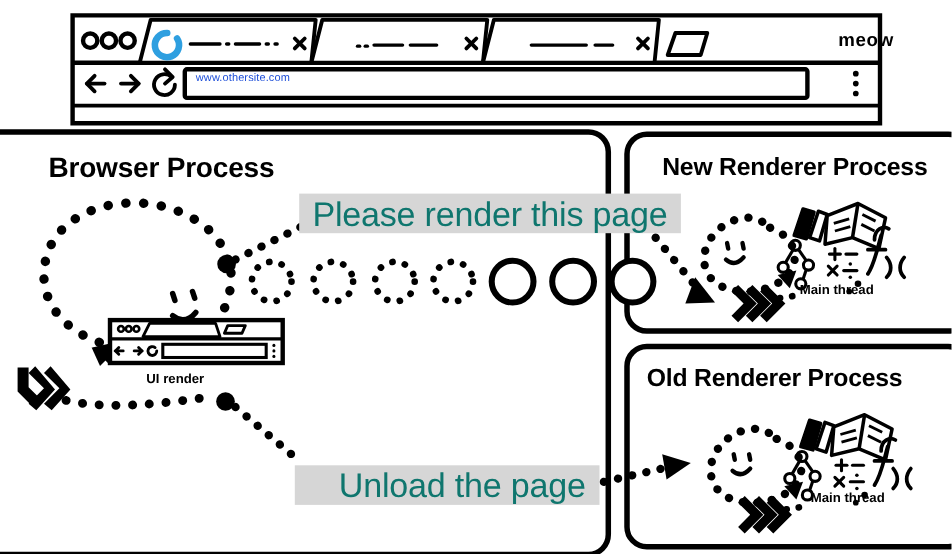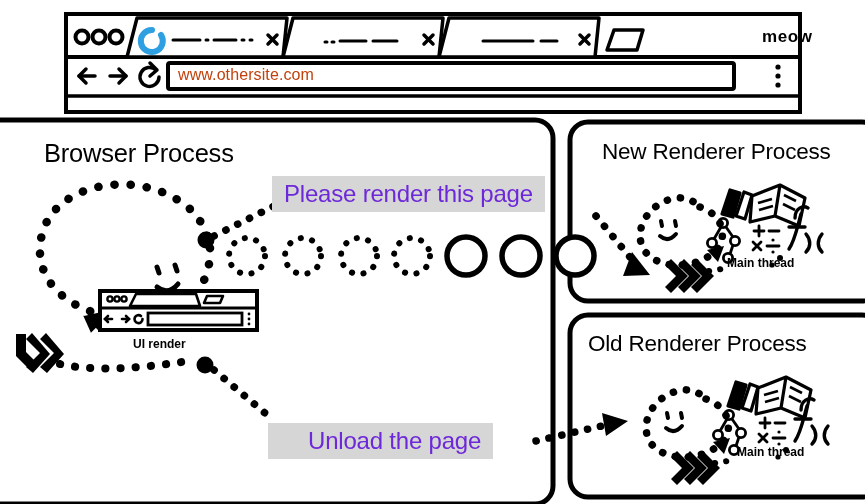--- a/index.html
+++ b/index.html
@@ -8,45 +8,45 @@
     width:865px;height:504px;position:relative;overflow:hidden;
     font-family:"Liberation Sans","DejaVu Sans",sans-serif;
     color:#000;
   }
   #stage{position:absolute;left:0;top:0;width:865px;height:504px;}
   #stage > svg{position:absolute;left:0;top:0;}
 
   
   .chrome-url{
     position:absolute;left:178px;top:66px;
-    font-size:16px;letter-spacing:.1px;color:#c2410c;
+    font-size:10px;letter-spacing:.1px;color:#1d4ed8;
   }
   .chrome-meow{
     position:absolute;left:734px;top:27px;
     font-size:17px;font-weight:600;letter-spacing:.6px;margin-left:28px;
   }
 
   
   .panel-title{
-    position:absolute;font-weight:400;color:#000;text-align:right;
+    position:absolute;font-weight:700;color:#000;text-align:right;
   }
   #t-browser{left:44px;top:139px;font-size:25.5px;letter-spacing:-.2px;}
   #t-new{left:588px;top:139px;font-size:22.5px;letter-spacing:-.2px;margin-left:14px;}
   #t-old{left:588px;top:331px;font-size:22.5px;letter-spacing:-.2px;}
 
   
   .thread-cap{position:absolute;font-size:12px;font-weight:700;}
   #c-ui{left:133px;top:337px;}
   #c-main-new{left:727px;top:256px;}
   #c-main-old{left:737px;top:445px;}
 
   
   .chip{
-    position:absolute;background:#d6d6d6;color:#6d28d9;
-    font-size:24px;line-height:1;display:flex;align-items:center;
+    position:absolute;background:#d6d6d6;color:#0f766e;
+    font-size:31px;line-height:1;display:flex;align-items:center;
     padding:0 12px;letter-spacing:-.2px;
   }
   #chip-render{left:272px;top:176px;height:36px;}
   #chip-unload{left:268px;top:423px;height:36px;padding-left:40px;}
 </style>
 </head>
 <body>
 
 <div id="stage">
 

